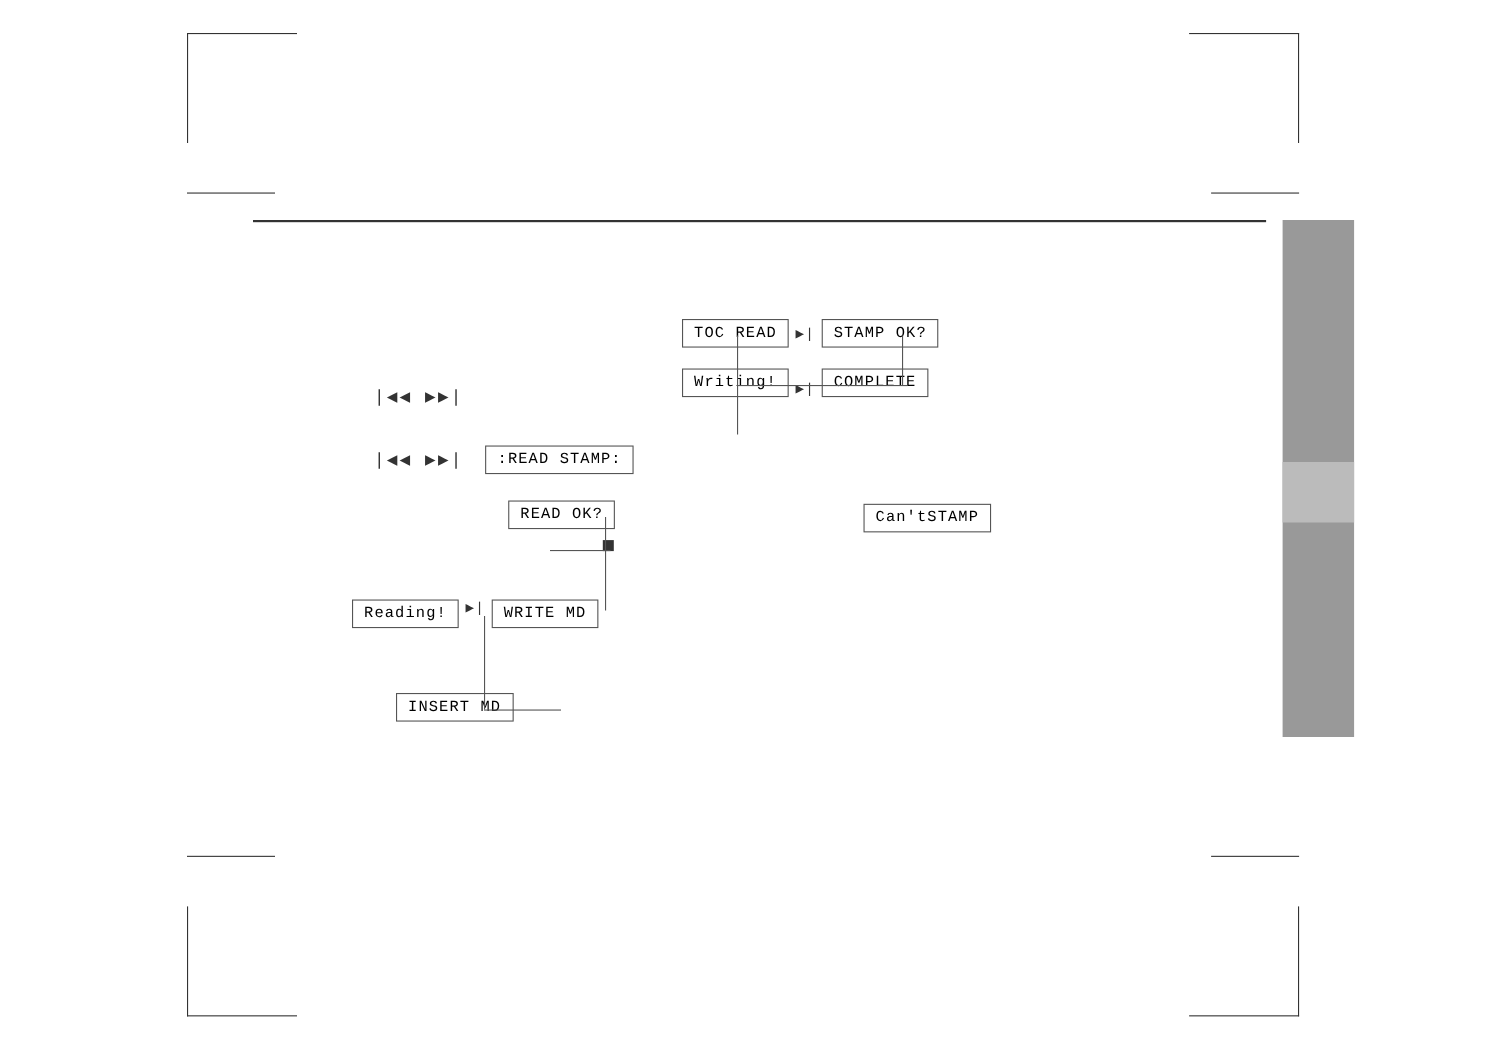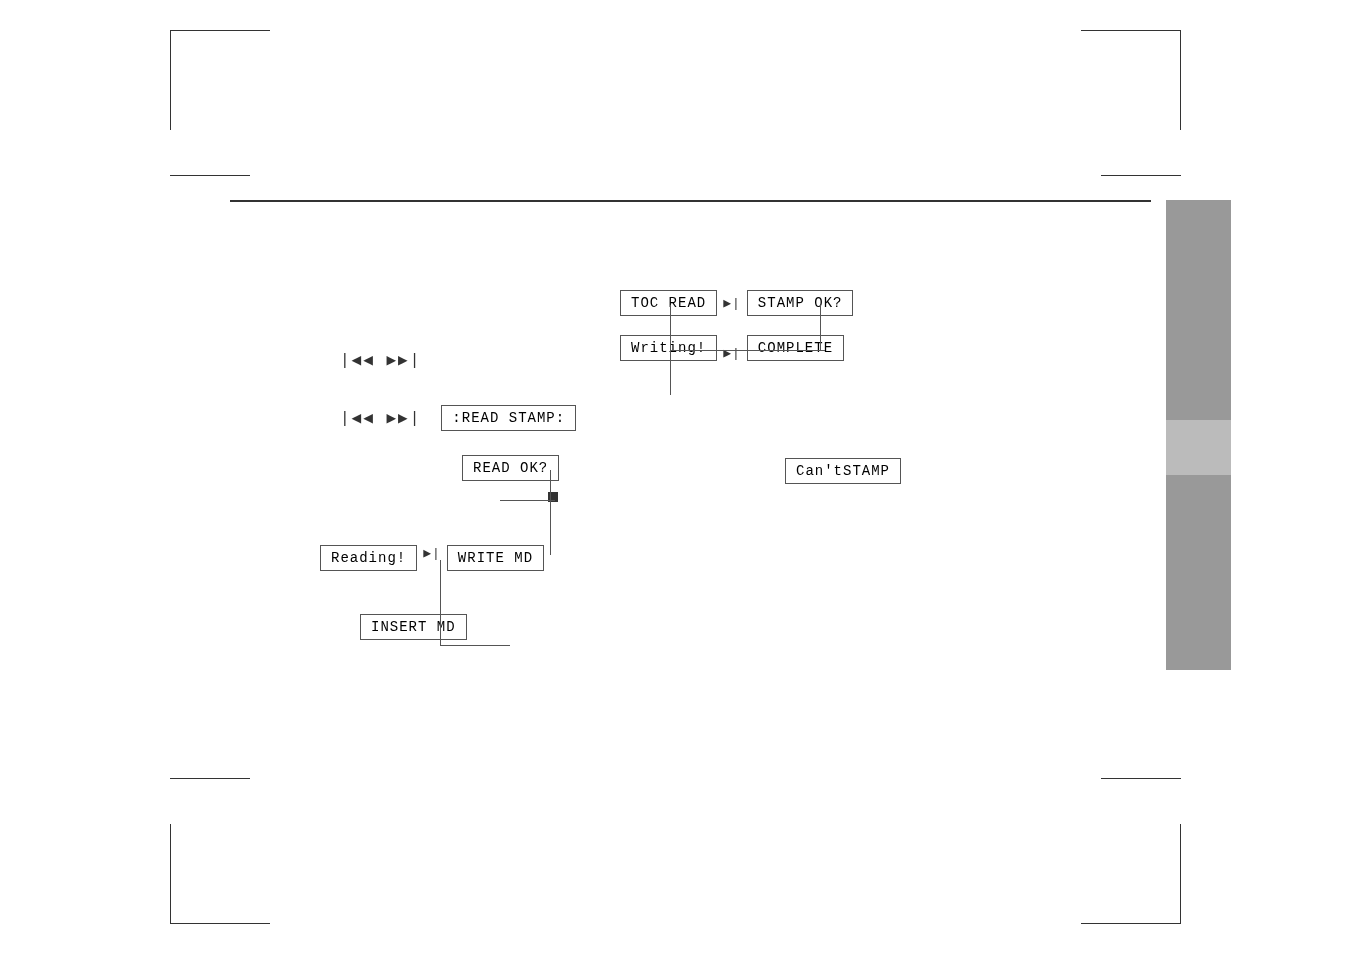--- a/index.html
+++ b/index.html
@@ -190,21 +190,21 @@
     
     .row-stop { top: 260px; left: 318px; }
 
     
     .row-cantstamp { top: 228px; left: 555px; }
 
     
     .row-reading { top: 315px; left: 90px; }
 
     
-    .row-insertmd { top: 384px; left: 130px; }
+    .row-insertmd { top: 400px; left: 130px; }
 
     
     .connector-v {
       position: absolute;
       width: 1px;
       background: #555;
     }
     .connector-h {
       position: absolute;
       height: 1px;

